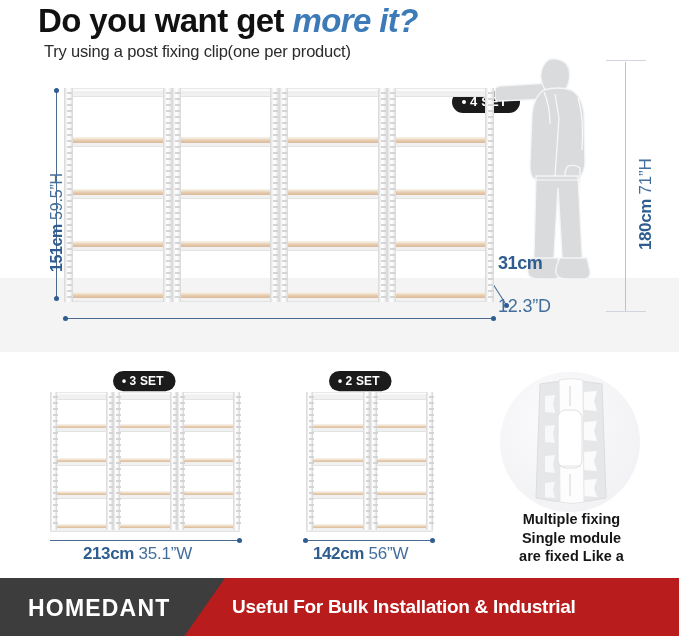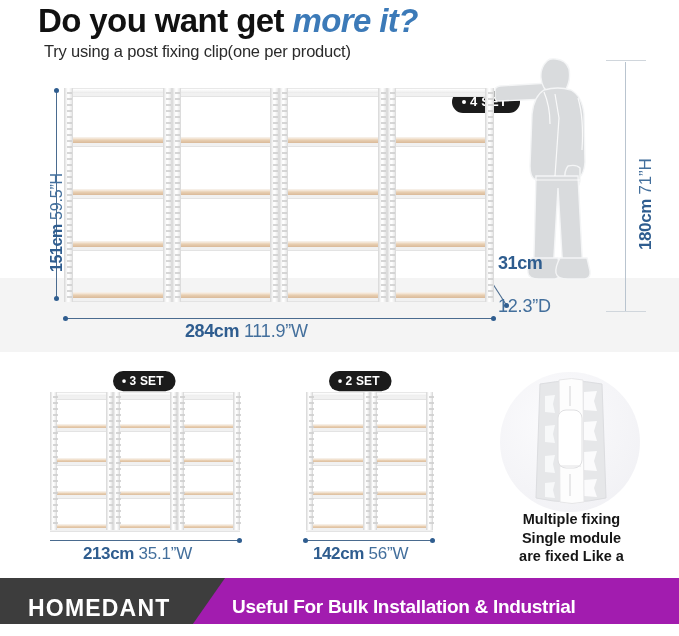--- a/index.html
+++ b/index.html
@@ -190,22 +190,22 @@
     color: #161616;
     line-height: 1.28;
   }
 
   
   .bottombar {
     position: absolute;
     left: 0;
     top: 578px;
     width: 679px;
-    height: 46px;
-    background: #a21caf;
+    height: 58px;
+    background: #b91c1c;
     overflow: hidden;
   }
   .bottombar .dark {
     position: absolute;
     left: 0; top: 0;
     width: 225px;
     height: 58px;
     background: #3d3d3d;
     clip-path: polygon(0 0, 100% 0, 82% 100%, 0 100%);
   }
@@ -378,24 +378,20 @@
   <div class="dimdot" style="left:54px; top:88px;"></div>
   <div class="dimdot" style="left:54px; top:296px;"></div>
   <div class="dimlabel vert" style="left:48px; top:272px;">
     <b>151cm</b>
     <span class="imp">59.5”H</span>
   </div>
 
   <div class="dimline h" style="left:66px; top:318px; width:428px;"></div>
   <div class="dimdot" style="left:63px; top:316px;"></div>
   <div class="dimdot" style="left:491px; top:316px;"></div>
-  <div class="dimlabel" style="left:185px; top:321px; font-size:18px;">
-    <b>284cm</b>
-    <span class="imp">111.9”W</span>
-  </div>
 
   <svg style="position:absolute; left:487px; top:278px;" width="30" height="36">
     <line x1="4" y1="3" x2="20" y2="28" stroke="#4a6b8f" stroke-width="1.1"></line>
   </svg>
   <div class="dimdot" style="left:489px; top:279px;"></div>
   <div class="dimdot" style="left:504px; top:303px;"></div>
   <div class="dimlabel" style="left:498px; top:253px; font-size:18px;">
     <b>31cm</b>
   </div>
   <div class="dimlabel" style="left:498px; top:275px; font-size:18px;margin-top:21px;">

